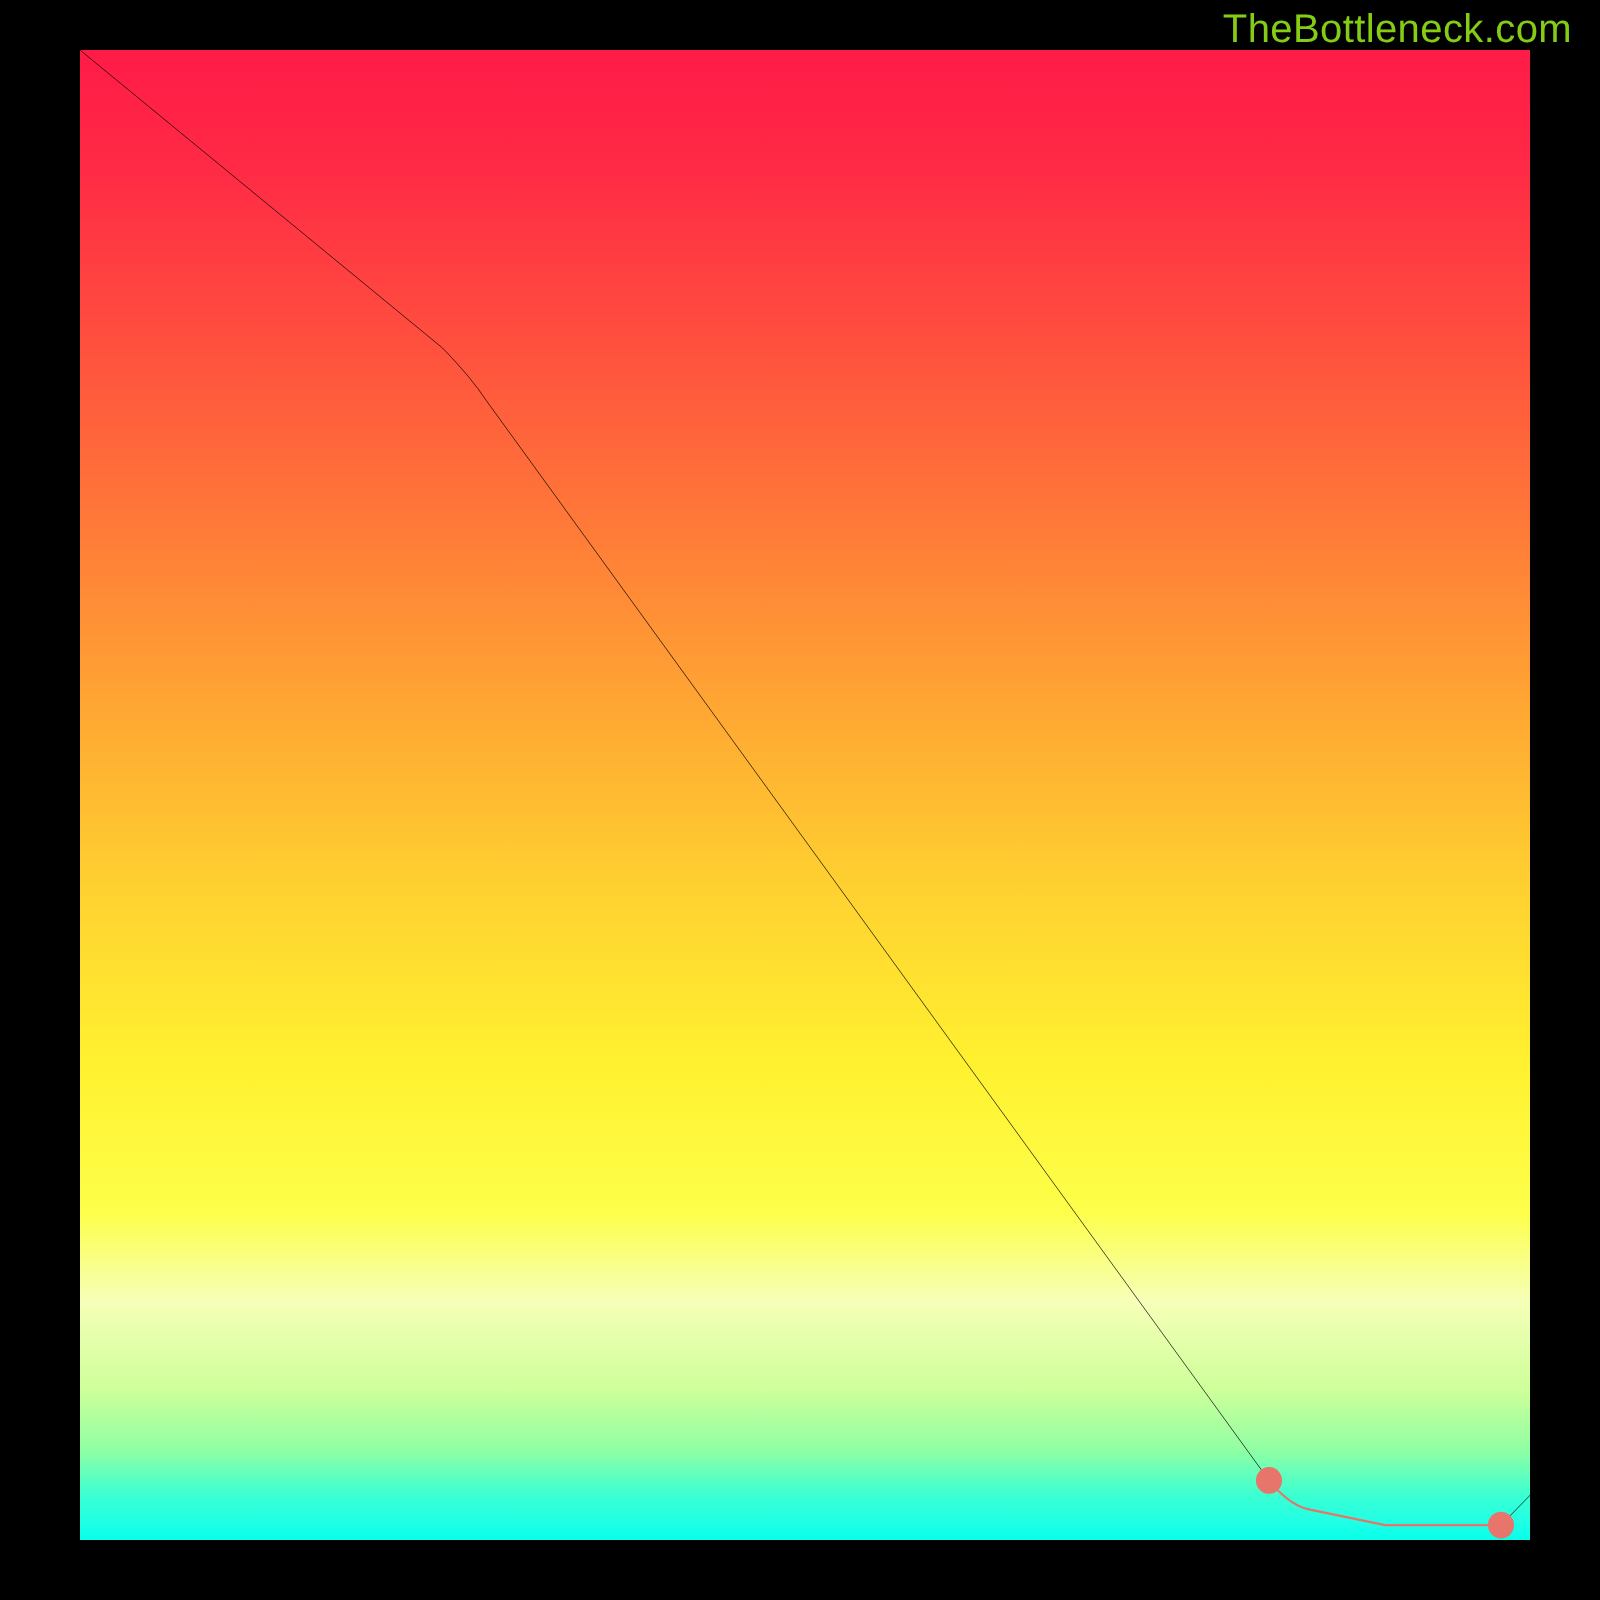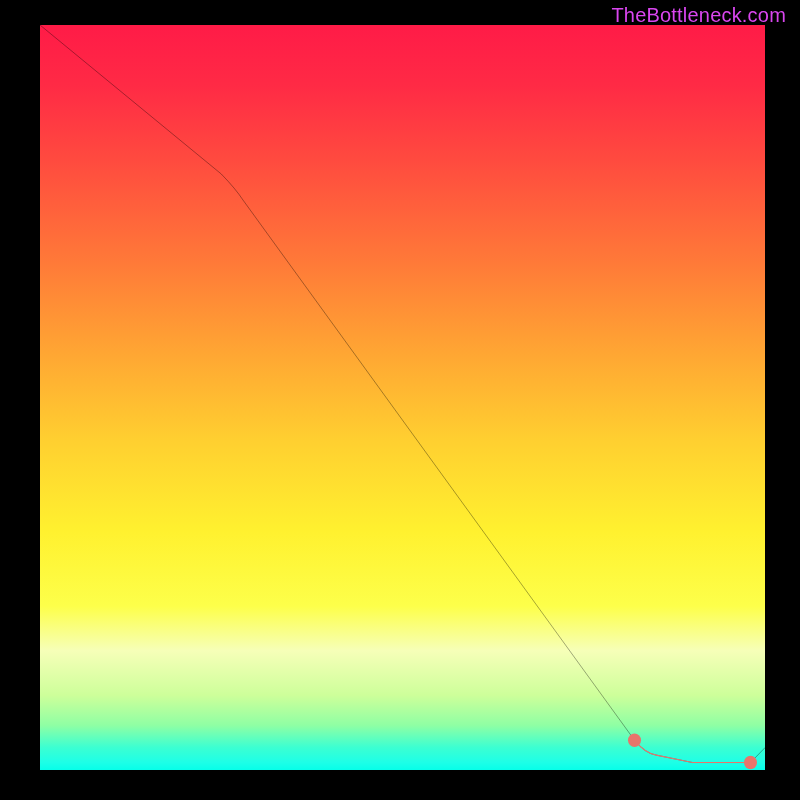--- a/index.html
+++ b/index.html
@@ -14,21 +14,21 @@
   .frame {
     position: relative;
     width: 800px;
     height: 800px;
     background: #000;
   }
   .watermark {
     position: absolute;
     top: 4px;
     right: 14px;
-    color: #d946ef;
+    color: #84cc16;
     font-size: 20px;
     font-weight: 500;
     letter-spacing: 0.2px;
     z-index: 5;
   }
   .plot-area {
     position: absolute;
     left: 40px;
     top: 25px;
     width: 725px;

